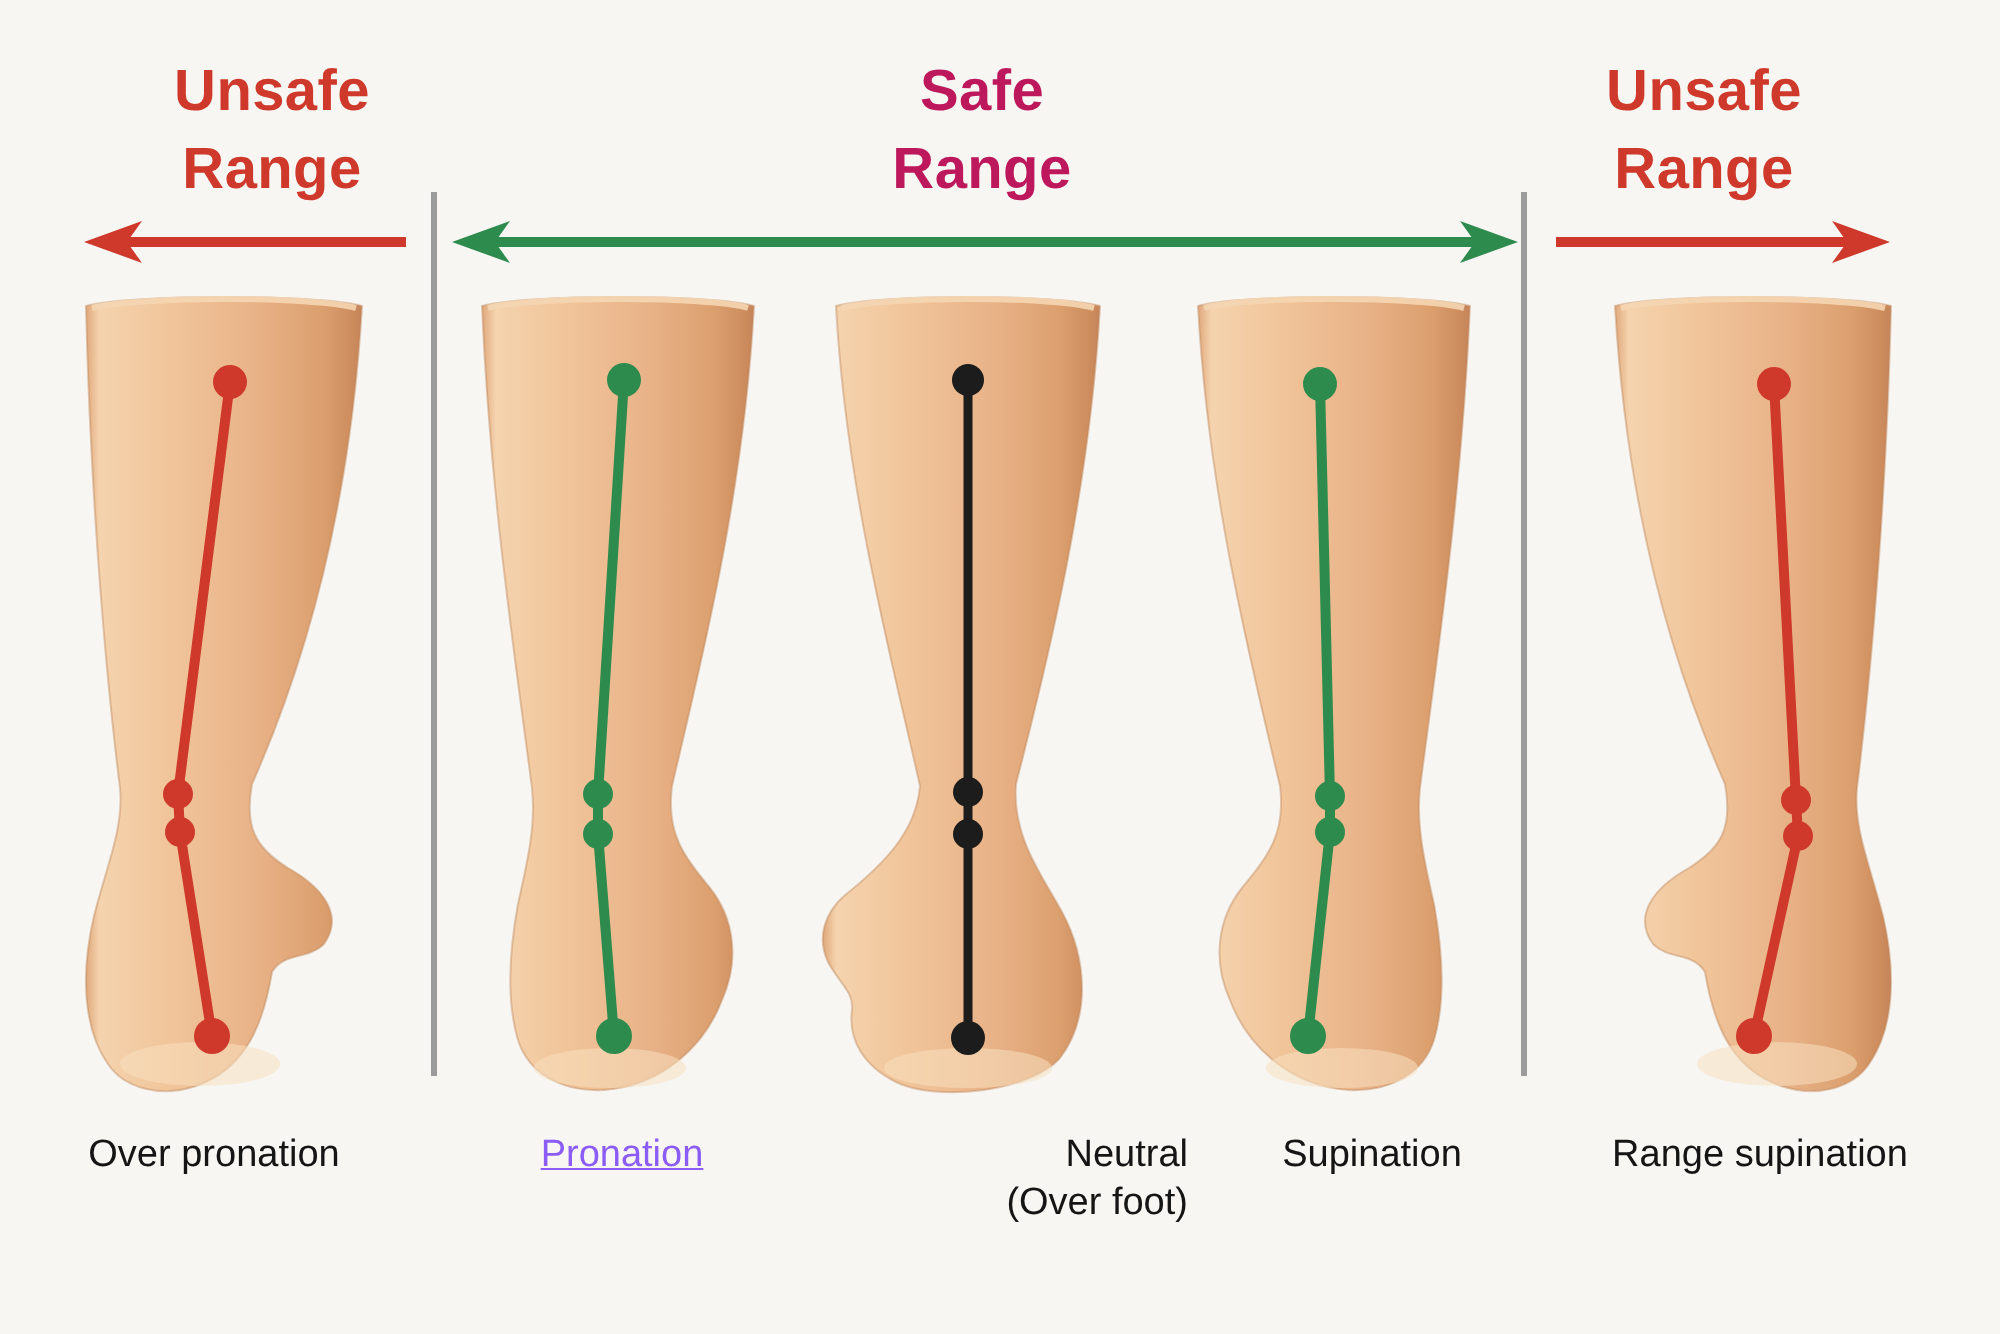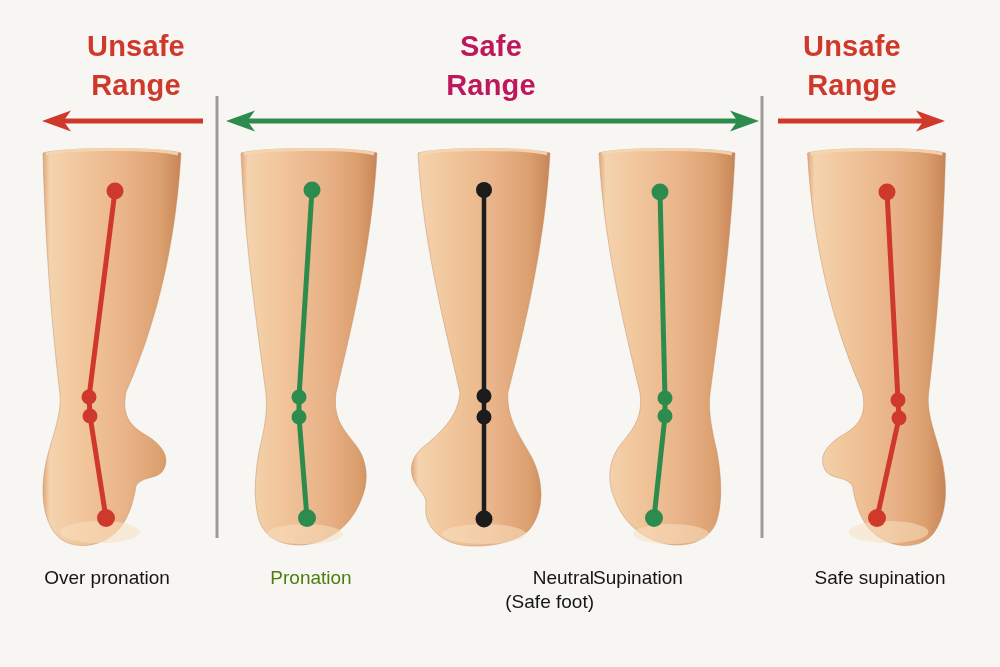--- a/index.html
+++ b/index.html
@@ -20,21 +20,21 @@
   .hdr-left{left:26px;}
   .hdr-safe{left:381px;}
   .hdr-right{left:742px;}
   .figlabel{
     position:absolute;top:566px;width:220px;
     text-align:center;font-size:19px;line-height:24px;color:#151515;
   }
   .lbl-0{left:-3px;}
   .lbl-1{left:201px;}
   .lbl-2{left:374px;}
-  .lbl-3{left:528px;}
+  .lbl-3{left:576px;}
   .lbl-4{left:770px;}
 </style>
 </head>
 <body>
 
 <div class="stage">
 
   <svg class="layer" viewBox="0 0 1000 667">
     <defs>
       <linearGradient id="skinGrad" x1="0" y1="0" x2="1" y2="0">
@@ -197,27 +197,27 @@
     <div>Range</div>
   </div>
   <div class="hdr hdr-right" style="color: rgb(207, 57, 43);">
     <div>Unsafe</div>
     <div>Range</div>
   </div>
 
   <div class="figlabel lbl-0" style="color: rgb(21, 21, 21);">
     <div>Over pronation</div>
   </div>
-  <div class="figlabel lbl-1" style="color: #4d7c0f;">
+  <div class="figlabel lbl-1" style="color: #8b5cf6; text-decoration: underline;">
     <div>Pronation</div>
   </div>
   <div class="figlabel lbl-2" style="color: rgb(21, 21, 21); text-align: right;">
     <div>Neutral</div>
-    <div>(Safe foot)</div>
+    <div>(Over foot)</div>
   </div>
   <div class="figlabel lbl-3" style="color: rgb(21, 21, 21);">
     <div>Supination</div>
   </div>
   <div class="figlabel lbl-4" style="color: rgb(21, 21, 21);">
-    <div>Safe supination</div>
+    <div>Range supination</div>
   </div>
 
 </div>
 
 </body></html>

